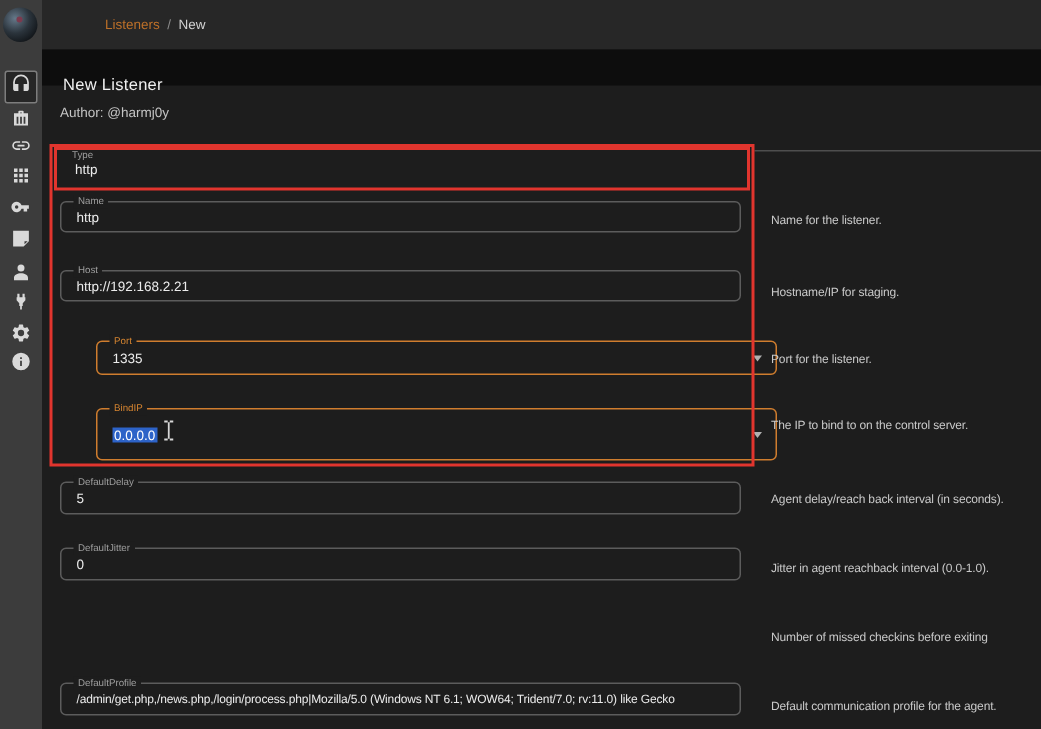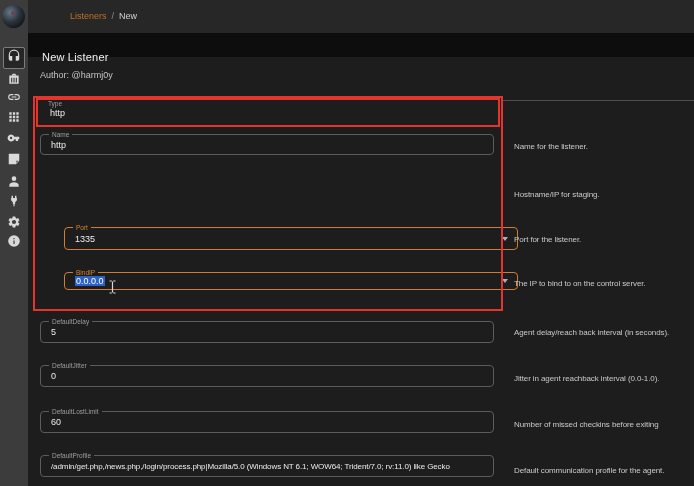--- a/index.html
+++ b/index.html
@@ -127,52 +127,52 @@
 
   <span class="bare-label" style="top:100px">Type</span>
   <span class="bare-value" style="top:108px">http</span>
 
   <div class="input" style="top:134px; height:21px">
     <span class="flabel">Name</span>
     <span class="fvalue">http</span>
   </div>
   <div class="help" style="top:142px">Name for the listener.</div>
 
+  <div class="input" style="top:180px; height:21px">
+    <span class="flabel">Host</span>
+    <span class="fvalue">http://192.168.2.21</span>
+  </div>
   <div class="help" style="top:190px">Hostname/IP for staging.</div>
 
   <div class="input orange" style="top:227px; height:23px">
     <span class="flabel">Port</span>
     <span class="fvalue">1335</span>
     <span class="caret"></span>
   </div>
   <div class="help" style="top:235px">Port for the listener.</div>
 
-  <div class="input orange" style="top:272px; height:18px">
+  <div class="input orange" style="top:272px; height:35px">
     <span class="flabel">BindIP</span>
     <span class="fvalue"><span class="sel">0.0.0.0</span></span>
     <span class="caret"></span>
   </div>
   <div class="help" style="top:279px">The IP to bind to on the control server.</div>
 
   <div class="input" style="top:321px; height:22px">
     <span class="flabel">DefaultDelay</span>
     <span class="fvalue">5</span>
   </div>
   <div class="help" style="top:328px">Agent delay/reach back interval (in seconds).</div>
 
   <div class="input" style="top:365px; height:22px">
     <span class="flabel">DefaultJitter</span>
     <span class="fvalue">0</span>
   </div>
   <div class="help" style="top:374px">Jitter in agent reachback interval (0.0-1.0).</div>
 
-  <div class="input" style="top:411px; height:22px">
-    <span class="flabel">DefaultLostLimit</span>
-    <span class="fvalue">60</span>
-  </div>
   <div class="help" style="top:420px">Number of missed checkins before exiting</div>
 
   <div class="input" style="top:455px; height:22px">
     <span class="flabel">DefaultProfile</span>
     <span class="fvalue small">/admin/get.php,/news.php,/login/process.php|Mozilla/5.0 (Windows NT 6.1; WOW64; Trident/7.0; rv:11.0) like Gecko</span>
   </div>
   <div class="help" style="top:466px">Default communication profile for the agent.</div>
 
   <div class="redbox" style="left:33px; top:96px; width:470px; height:215px"></div>
   <div class="redbox" style="left:36px; top:98px; width:464px; height:29px"></div>

